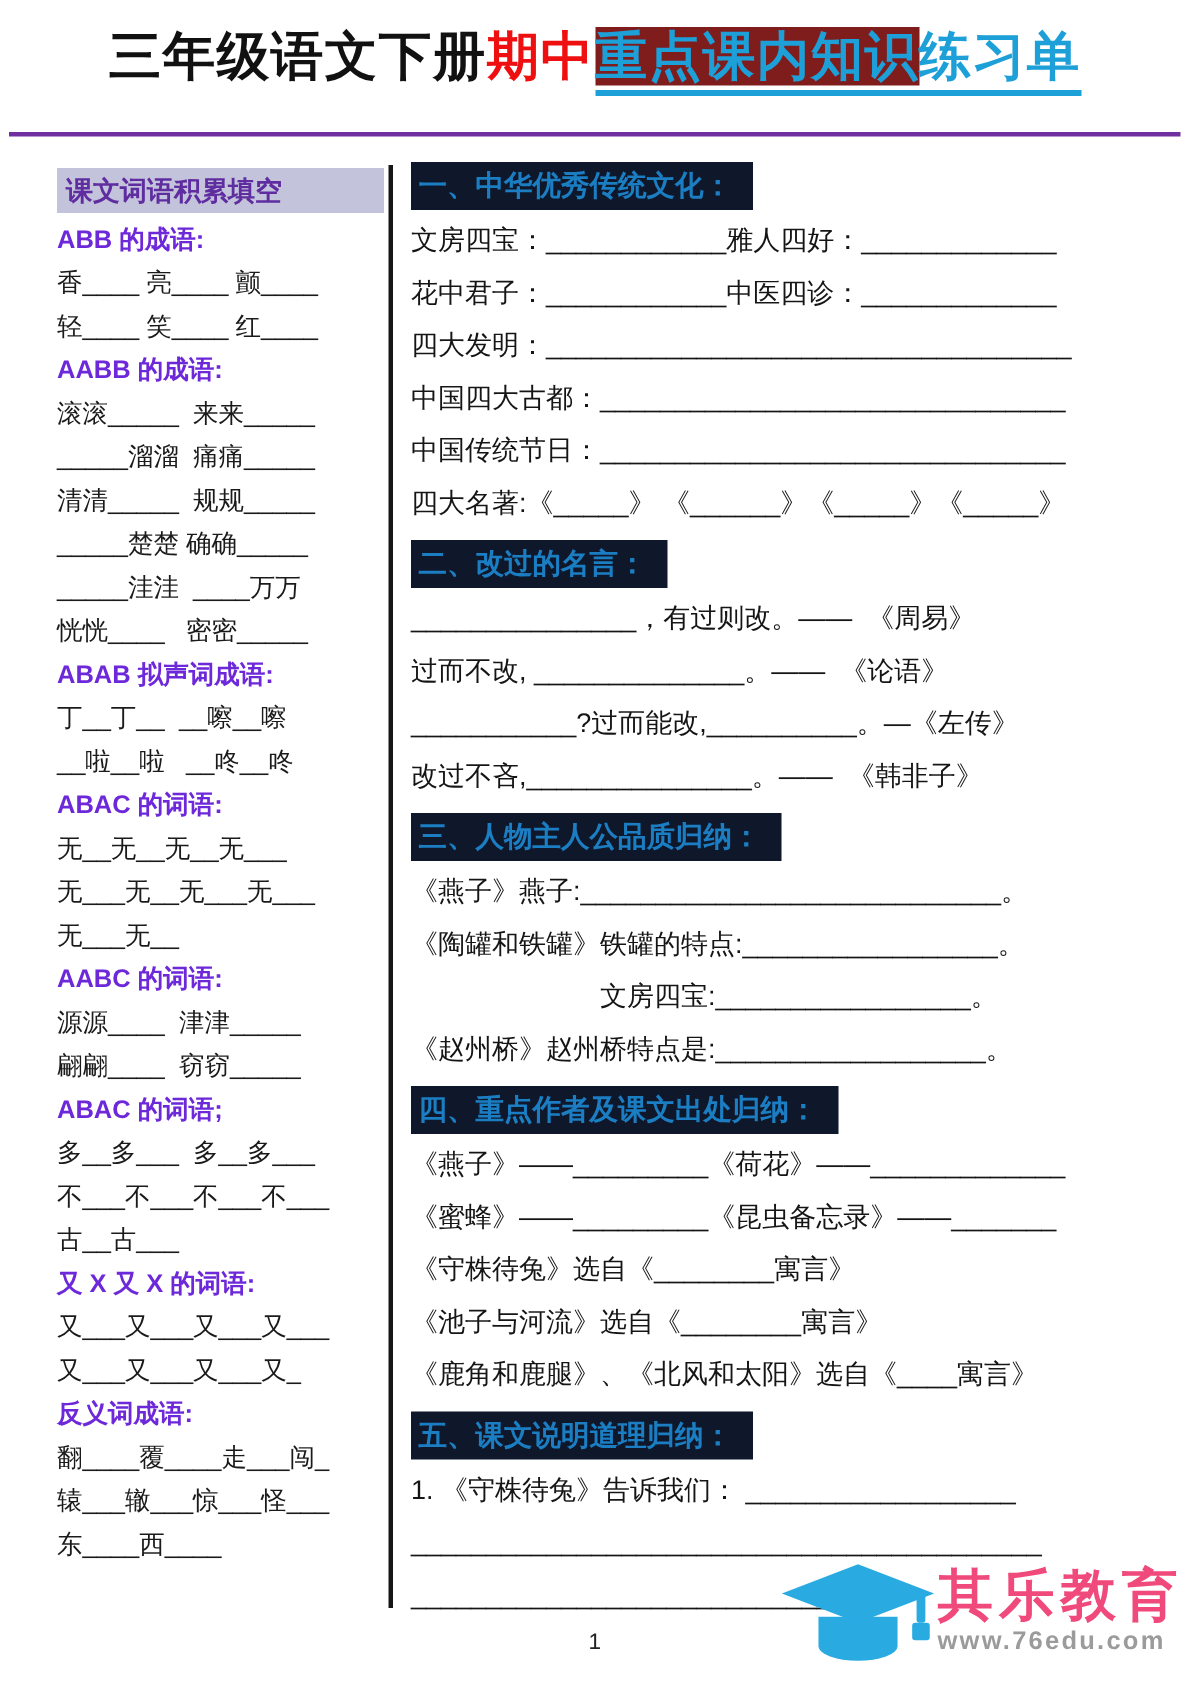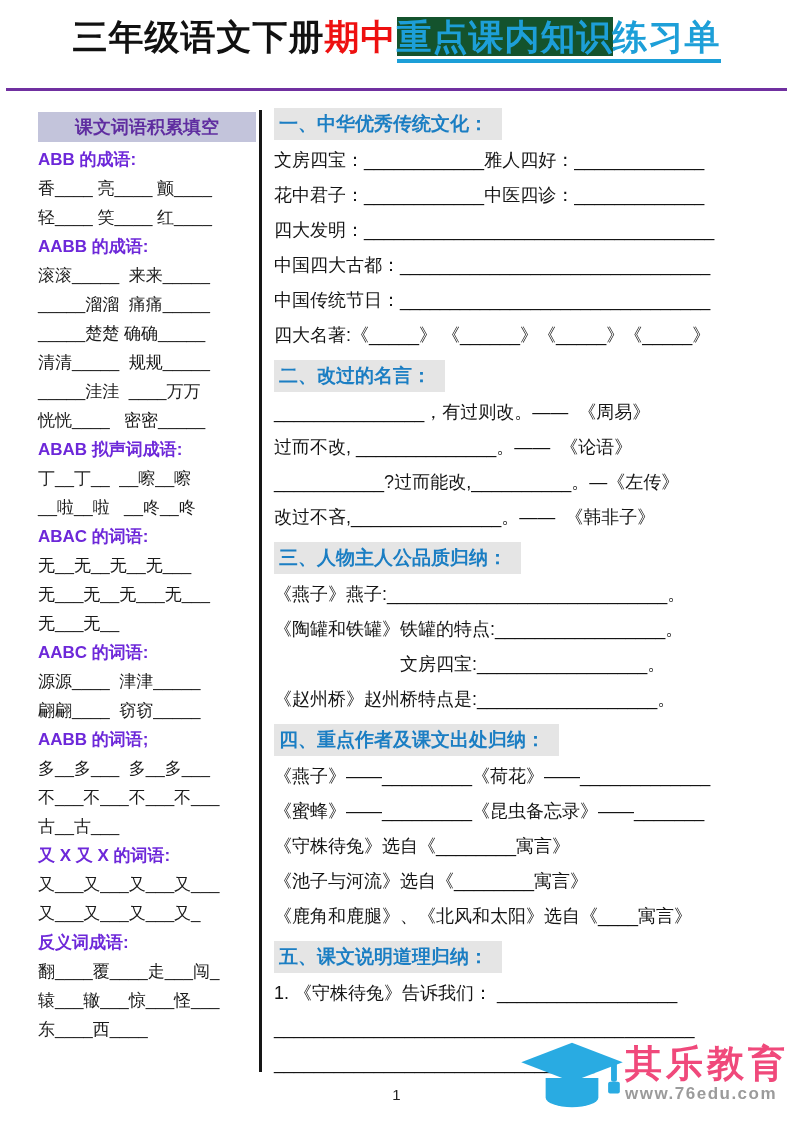--- a/index.html
+++ b/index.html
@@ -9,47 +9,47 @@
     color:#1a1a1a;
   }
   
   .title {
     position:absolute; top:14px; left:0; right:0; text-align:center;
     font-size:35px; font-weight:900; letter-spacing:1px; white-space:nowrap;
   }
   .t-black { color:#111111; }
   .t-red   { color:#ee1010; }
   .t-underline { border-bottom:4px solid #1d9fd8; padding-bottom:3px; }
-  .t-hl    { color:#1d9fd8; background:#14532d; }
+  .t-hl    { color:#1d9fd8; background:#7f1d1d; }
   .t-blue  { color:#1d9fd8; }
   .rule {
     position:absolute; top:88px; left:6px; right:6px; height:3px; background:#7030a0;
   }
   
   .left {
     position:absolute; left:38px; top:112px; width:218px; font-size:17px;
   }
   .left-header {
     background:#c3c4db; color:#5f2da0; font-weight:bold; font-size:18px;
-    padding:3px 6px; margin-bottom:3px;text-align:center;
+    padding:3px 6px; margin-bottom:3px;
   }
   .group-heading {
     color:#6d28d9; font-weight:bold; font-size:17px; line-height:29px; white-space:pre;
   }
   .fill-line { line-height:29px; white-space:pre; color:#1a1a1a; }
   
   .vdivider {
     position:absolute; left:259px; top:110px; width:3px; height:962px; background:#161616;
   }
   
   .right {
     position:absolute; left:274px; top:108px; width:514px; font-size:18px; color:#151515;
   }
   .r-heading {
-    display:inline-block; background:#e5e5e5; color:#1b7ec3; font-weight:bold;
+    display:inline-block; background:#0f172a; color:#1b7ec3; font-weight:bold;
     font-size:19px; padding:3px 14px 3px 5px; margin:7px 0 3px;
   }
   .r-section:first-child .r-heading { margin-top:0; }
   .r-line { line-height:35px; white-space:pre-wrap; }
   
   .page-number {
     position:absolute; bottom:18px; left:0; right:0; text-align:center;
     font-size:15px; color:#222222;
   }
   .logo {
@@ -78,35 +78,35 @@
 
   <aside class="left">
     <div class="left-header">课文词语积累填空</div>
     <div id="left-groups">
         <div class="group-heading">ABB 的成语:</div>
         <div class="fill-line">香____ 亮____ 颤____</div>
         <div class="fill-line">轻____ 笑____ 红____</div>
         <div class="group-heading">AABB 的成语:</div>
         <div class="fill-line">滚滚_____  来来_____</div>
         <div class="fill-line">_____溜溜  痛痛_____</div>
+        <div class="fill-line">清清_____  规规_____</div>
         <div class="fill-line">_____楚楚 确确_____</div>
-        <div class="fill-line">清清_____  规规_____</div>
         <div class="fill-line">_____洼洼  ____万万</div>
         <div class="fill-line">恍恍____   密密_____</div>
         <div class="group-heading">ABAB 拟声词成语:</div>
         <div class="fill-line">丁__丁__  __嚓__嚓</div>
         <div class="fill-line">__啦__啦   __咚__咚</div>
         <div class="group-heading">ABAC 的词语:</div>
         <div class="fill-line">无__无__无__无___</div>
         <div class="fill-line">无___无__无___无___</div>
         <div class="fill-line">无___无__</div>
         <div class="group-heading">AABC 的词语:</div>
         <div class="fill-line">源源____  津津_____</div>
         <div class="fill-line">翩翩____  窃窃_____</div>
-        <div class="group-heading">AABB 的词语;</div>
+        <div class="group-heading">ABAC 的词语;</div>
         <div class="fill-line">多__多___  多__多___</div>
         <div class="fill-line">不___不___不___不___</div>
         <div class="fill-line">古__古___</div>
         <div class="group-heading">又 X 又 X 的词语:</div>
         <div class="fill-line">又___又___又___又___</div>
         <div class="fill-line">又___又___又___又_</div>
         <div class="group-heading">反义词成语:</div>
         <div class="fill-line">翻____覆____走___闯_</div>
         <div class="fill-line">辕___辙___惊___怪___</div>
         <div class="fill-line">东____西____</div>

